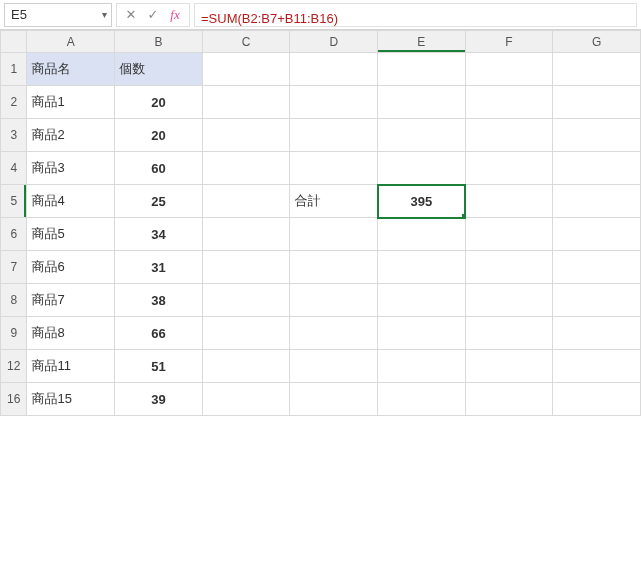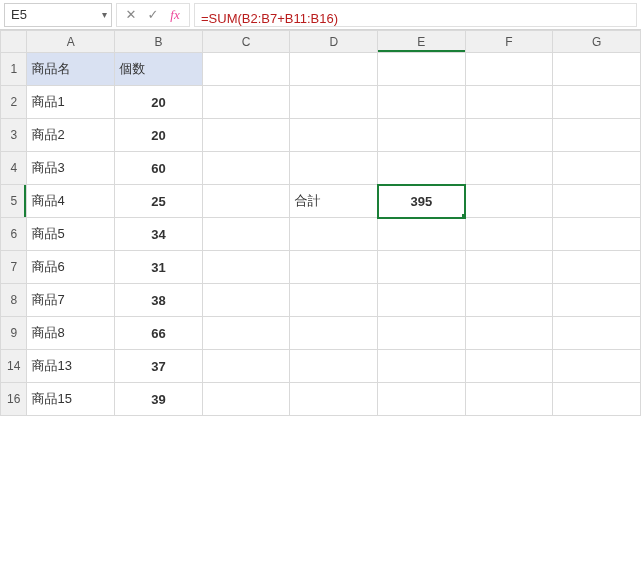--- a/index.html
+++ b/index.html
@@ -257,23 +257,23 @@
           <td class="row-hdr">9</td>
           <td class="text">商品8</td>
           <td class="num">66</td>
           <td></td>
           <td></td>
           <td></td>
           <td></td>
           <td></td>
         </tr>
         <tr>
-          <td class="row-hdr">14</td>
-          <td class="text">商品13</td>
-          <td class="num">37</td>
+          <td class="row-hdr">12</td>
+          <td class="text">商品11</td>
+          <td class="num">51</td>
           <td></td>
           <td></td>
           <td></td>
           <td></td>
           <td></td>
         </tr>
         <tr>
           <td class="row-hdr">16</td>
           <td class="text">商品15</td>
           <td class="num">39</td>

